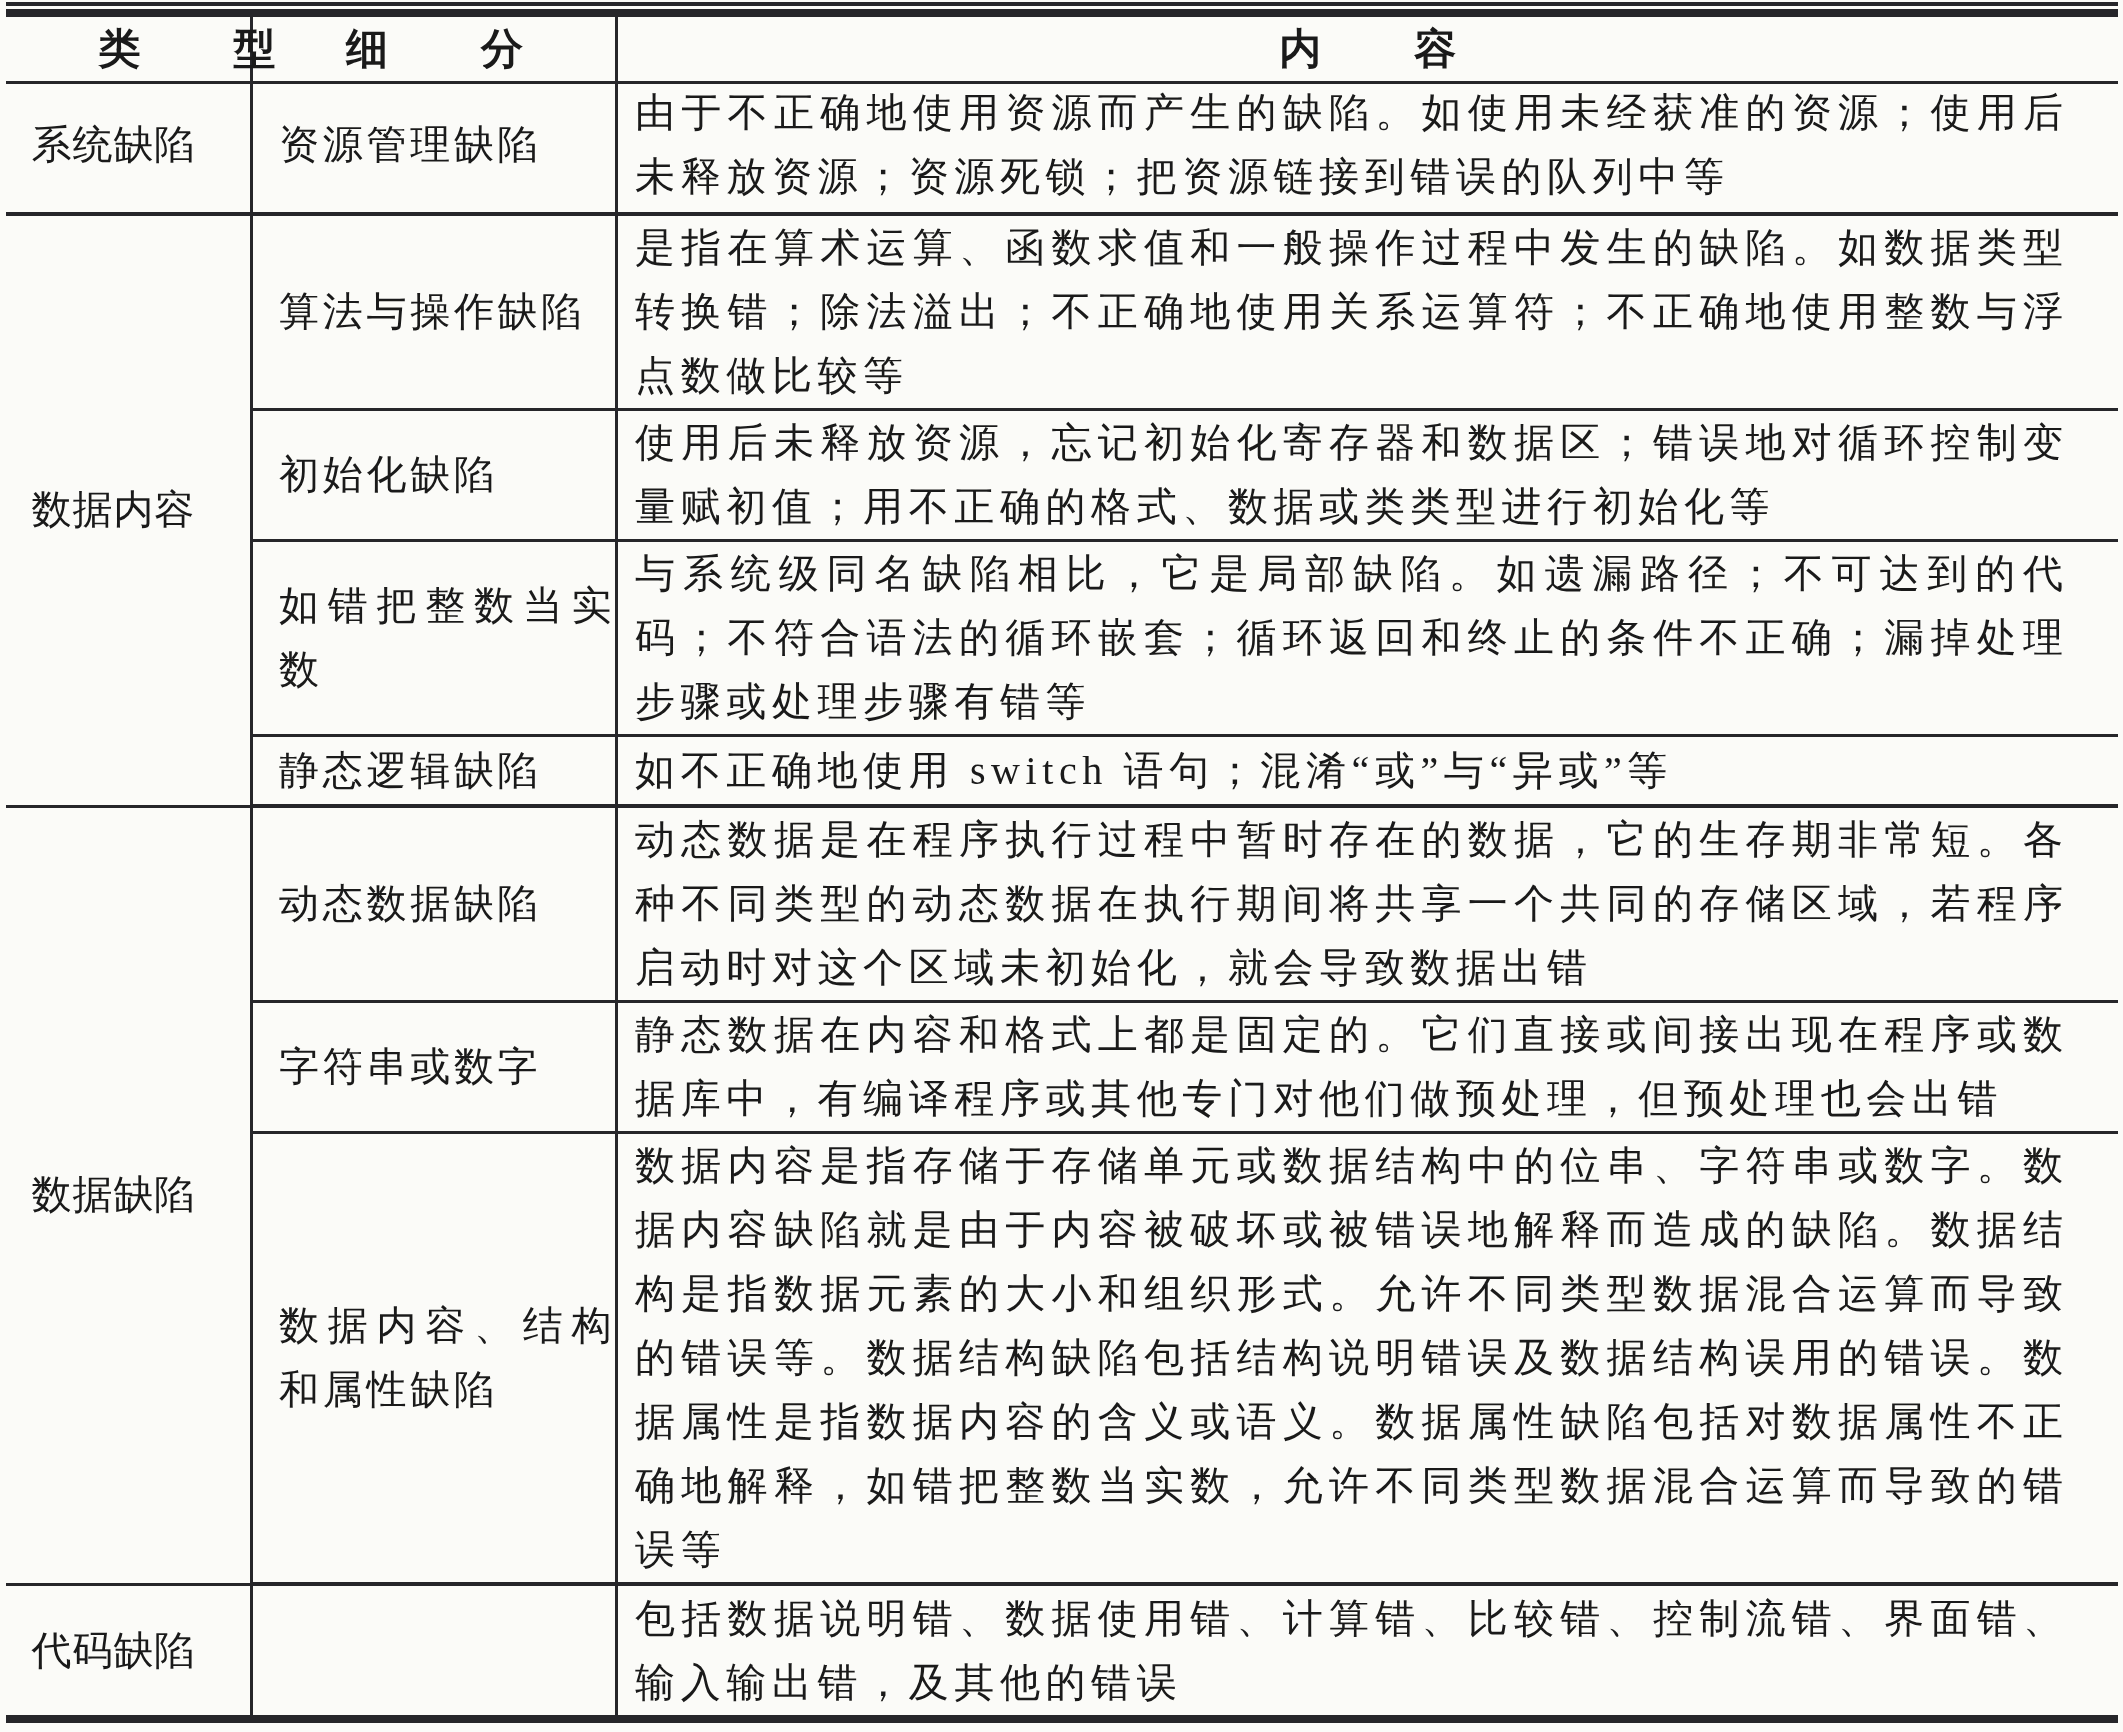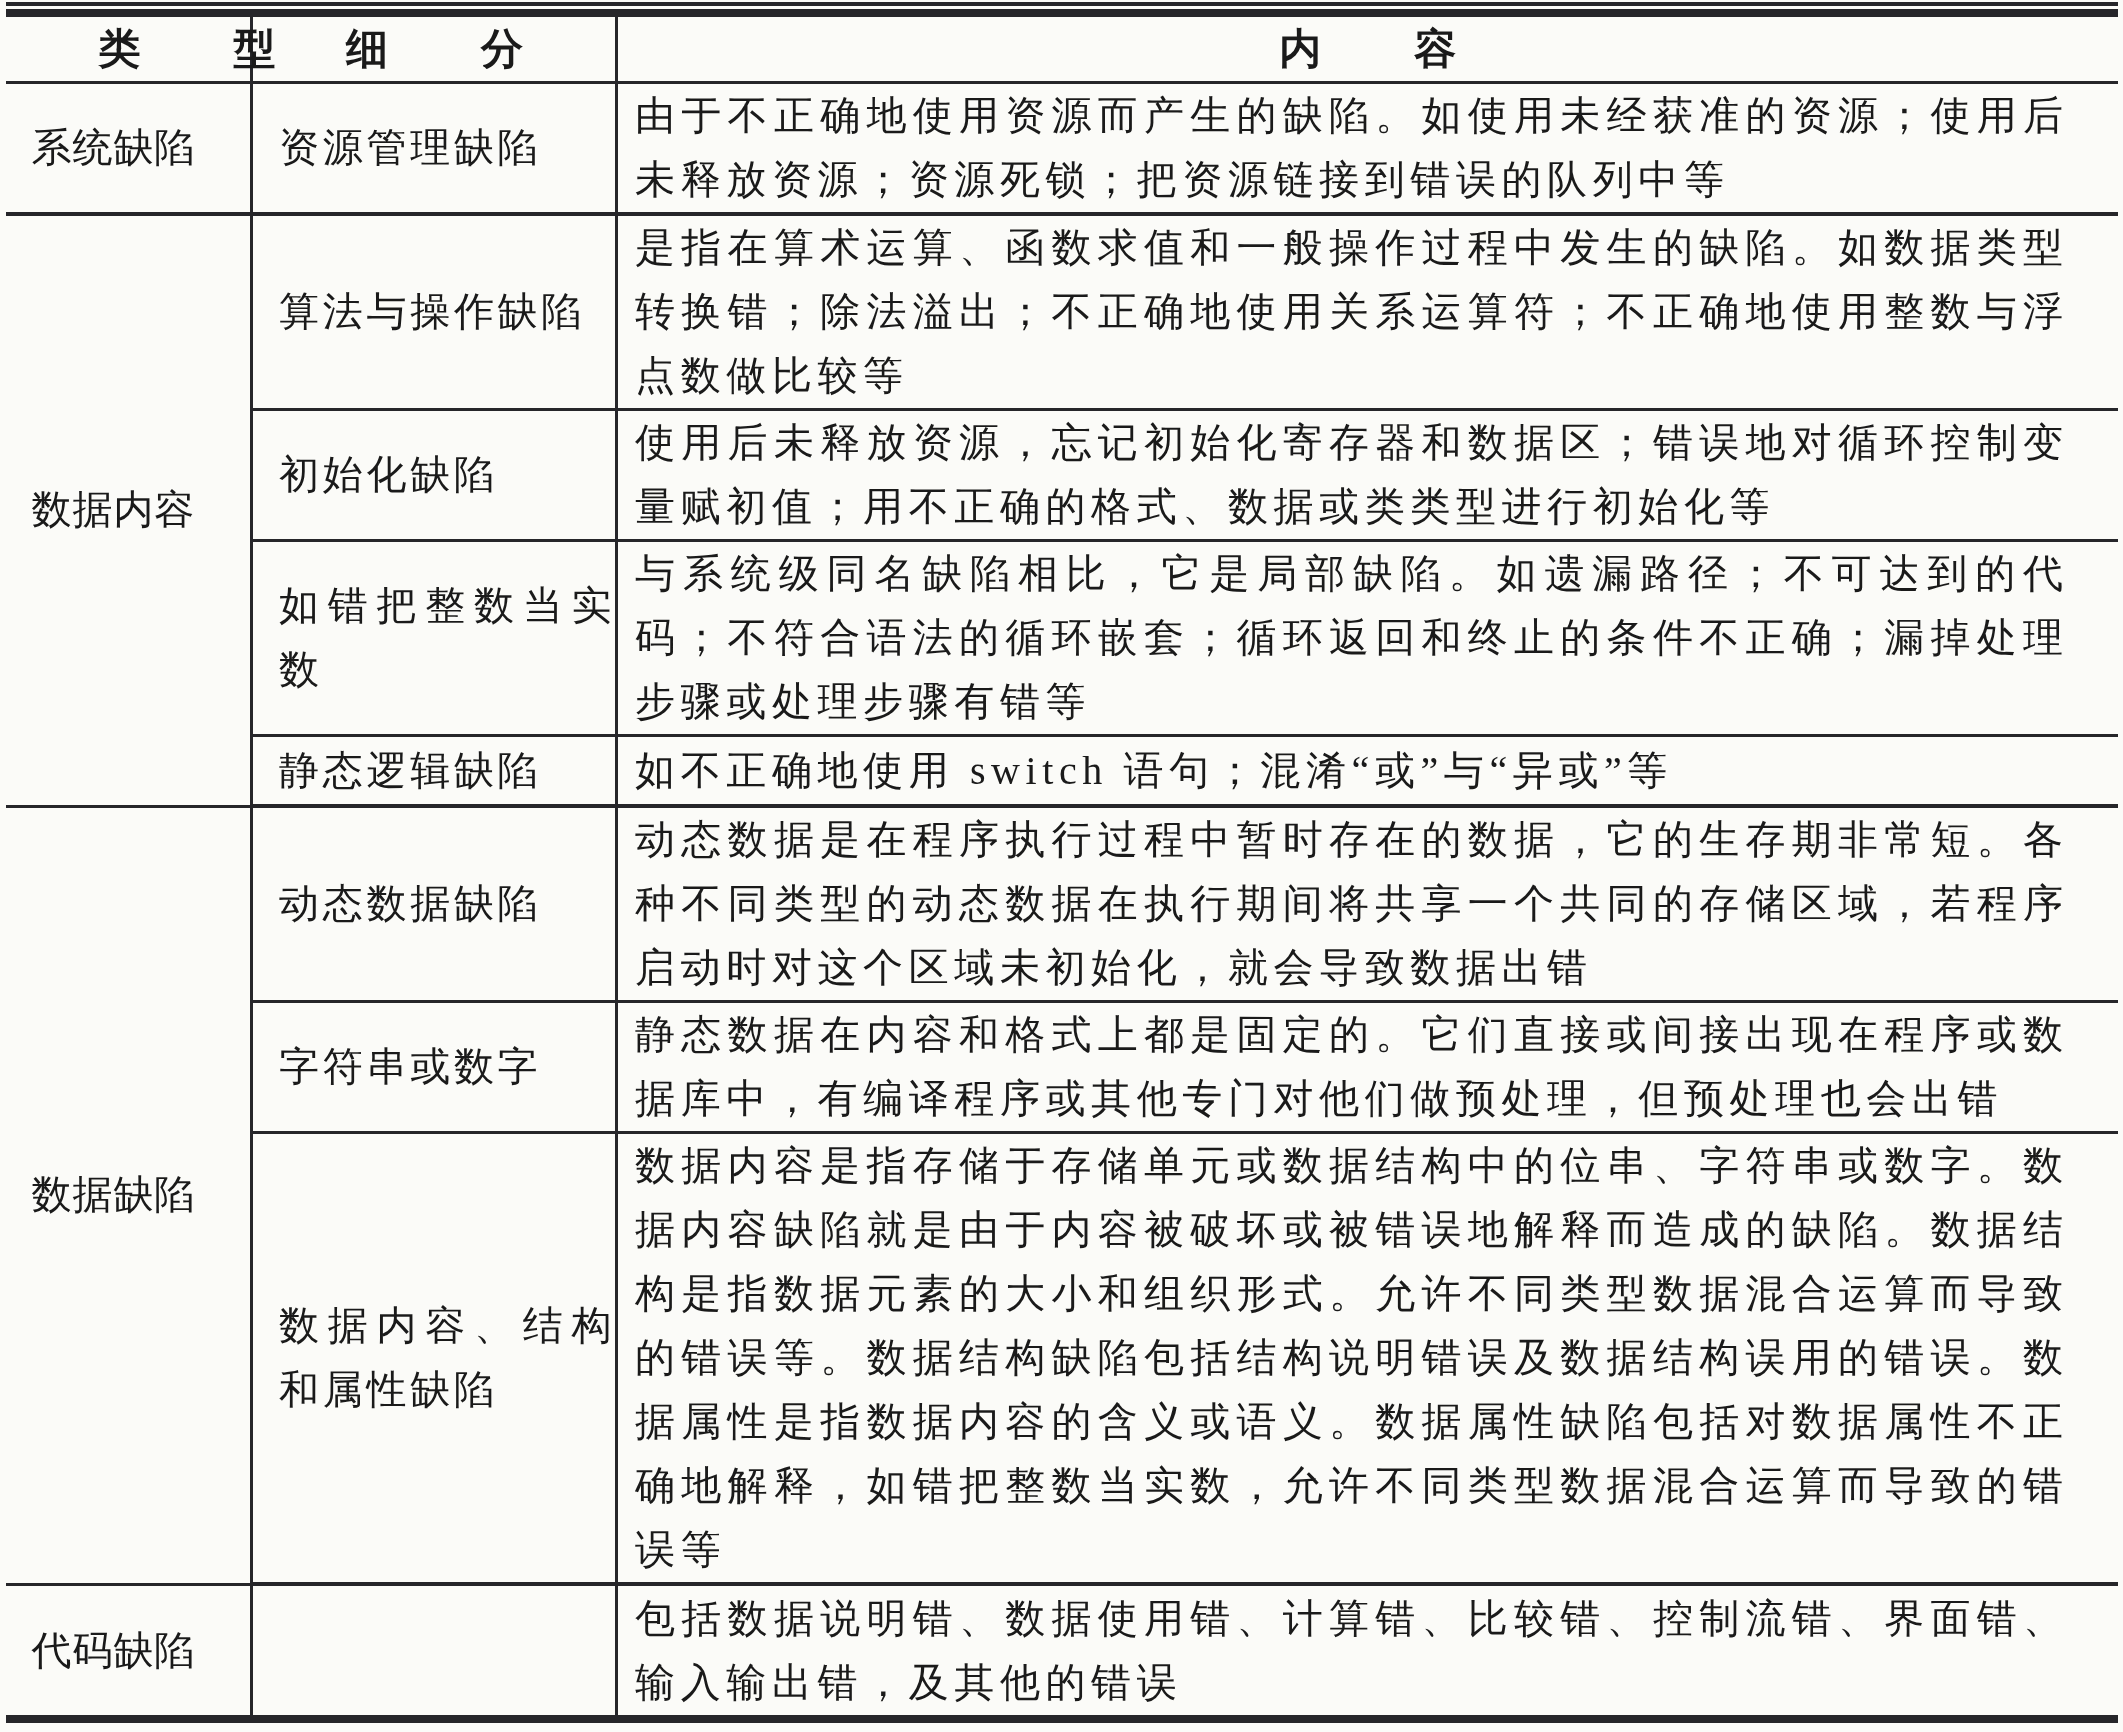--- a/index.html
+++ b/index.html
@@ -70,21 +70,21 @@
     letter-spacing:3.7px;
   }
   td.c3{
     padding-left:17px;
     padding-right:49px;
     text-align:justify;
     letter-spacing:5.6px;
   }
 
   tr.h-hdr{height:63px;}
-  tr.h-sys{height:131px;}
+  tr.h-sys{height:131px;font-family:Liberation Mono, monospace;}
   tr.h-alg{height:193px;}
   tr.h-init{height:129px;}
   tr.h-ctrl{height:190px;}
   tr.h-slog{height:71px;}
   tr.h-dyn{height:190px;}
   tr.h-sdat{height:129px;}
   tr.h-struct{height:446px;}
   tr.h-code{height:131px;}
 </style>
 </head>

